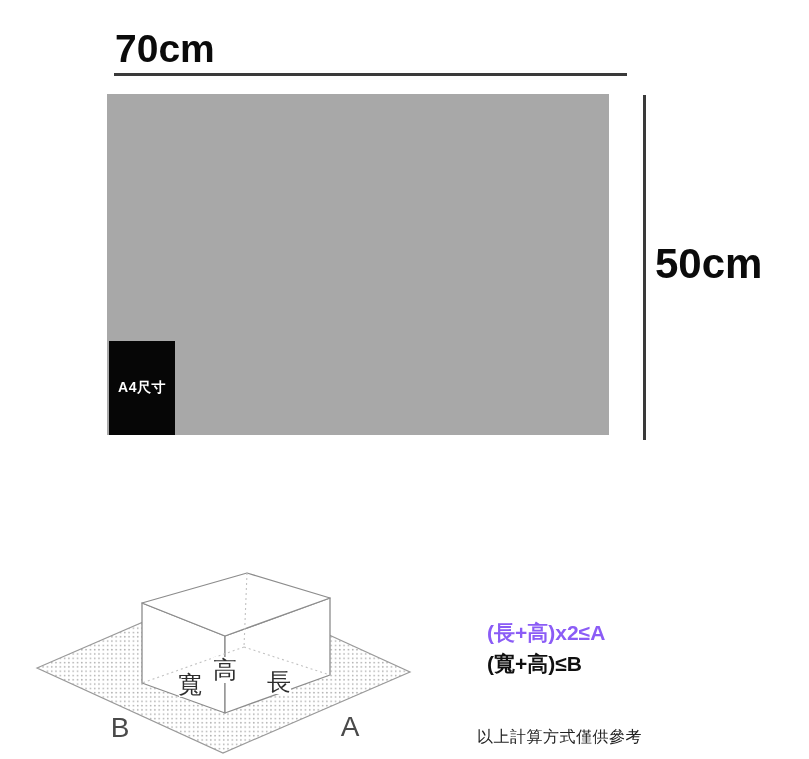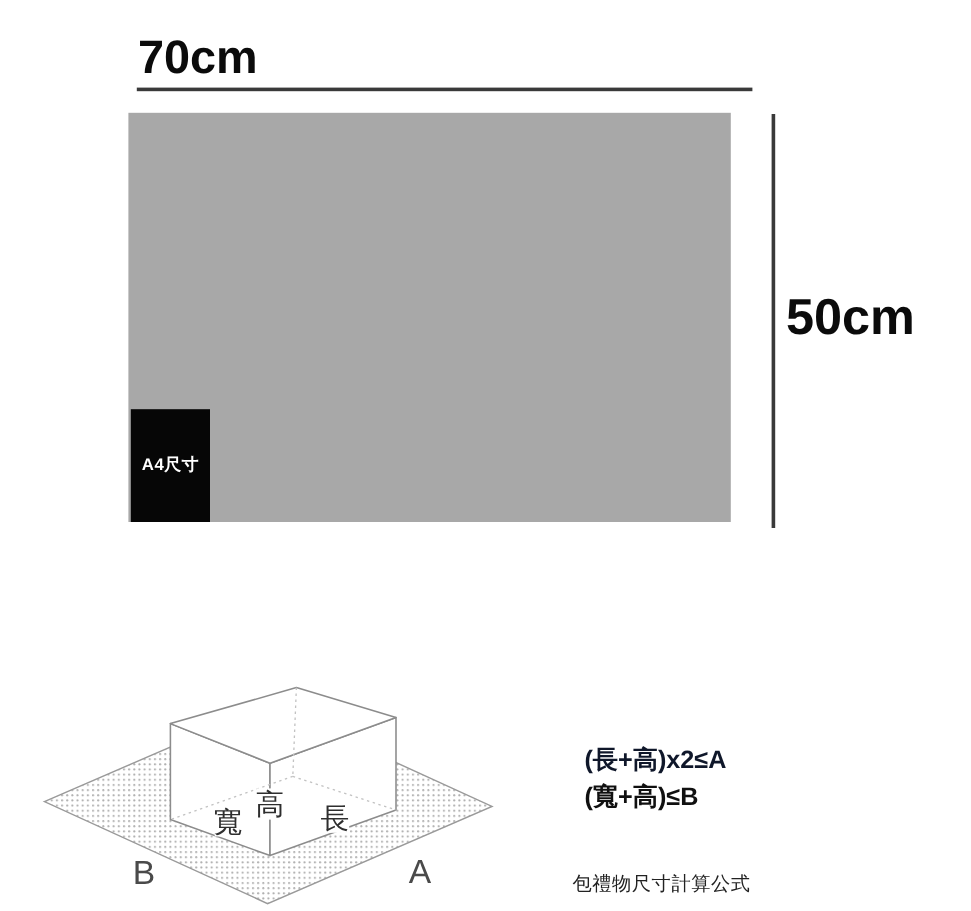--- a/index.html
+++ b/index.html
@@ -39,21 +39,21 @@
   .wrap-svg { position:absolute; left:20px; top:545px; }
   .box-cjk-label { font-size:24px; fill:#2e2e2e; }
   .sheet-letter { font-size:28px; fill:#4a4a4a; }
   
   .formula-title {
     position:absolute; left:459px; top:581px;
     font-size:21px; color:#222222; letter-spacing:1px;
   }
   .formula-a {
     position:absolute; left:487px; top:619px;
-    font-size:21px; font-weight:bold; color:#0f172a;
+    font-size:21px; font-weight:bold; color:#8b5cf6;
   }
   .formula-b {
     position:absolute; left:487px; top:650px;
     font-size:21px; font-weight:bold; color:#101010;
   }
   .formula-note {
     position:absolute; left:477px; top:727px;
     font-size:16px; color:#222222; letter-spacing:0.5px;
   }
 </style>
@@ -102,15 +102,15 @@
     <text class="box-cjk-label" x="170" y="148" text-anchor="middle">寬</text>
     <text class="box-cjk-label" x="205" y="133" text-anchor="middle">高</text>
     <text class="box-cjk-label" x="259" y="145" text-anchor="middle">長</text>
 
     <text class="sheet-letter" x="100" y="192" text-anchor="middle">B</text>
     <text class="sheet-letter" x="330" y="191" text-anchor="middle">A</text>
   </svg>
 
   <div class="formula-a">(長+高)x2≤A</div>
   <div class="formula-b">(寬+高)≤B</div>
-  <div class="formula-note">包禮物尺寸計算公式</div>
+  <div class="formula-note">以上計算方式僅供參考</div>
 
 </div>
 
 </body></html>

